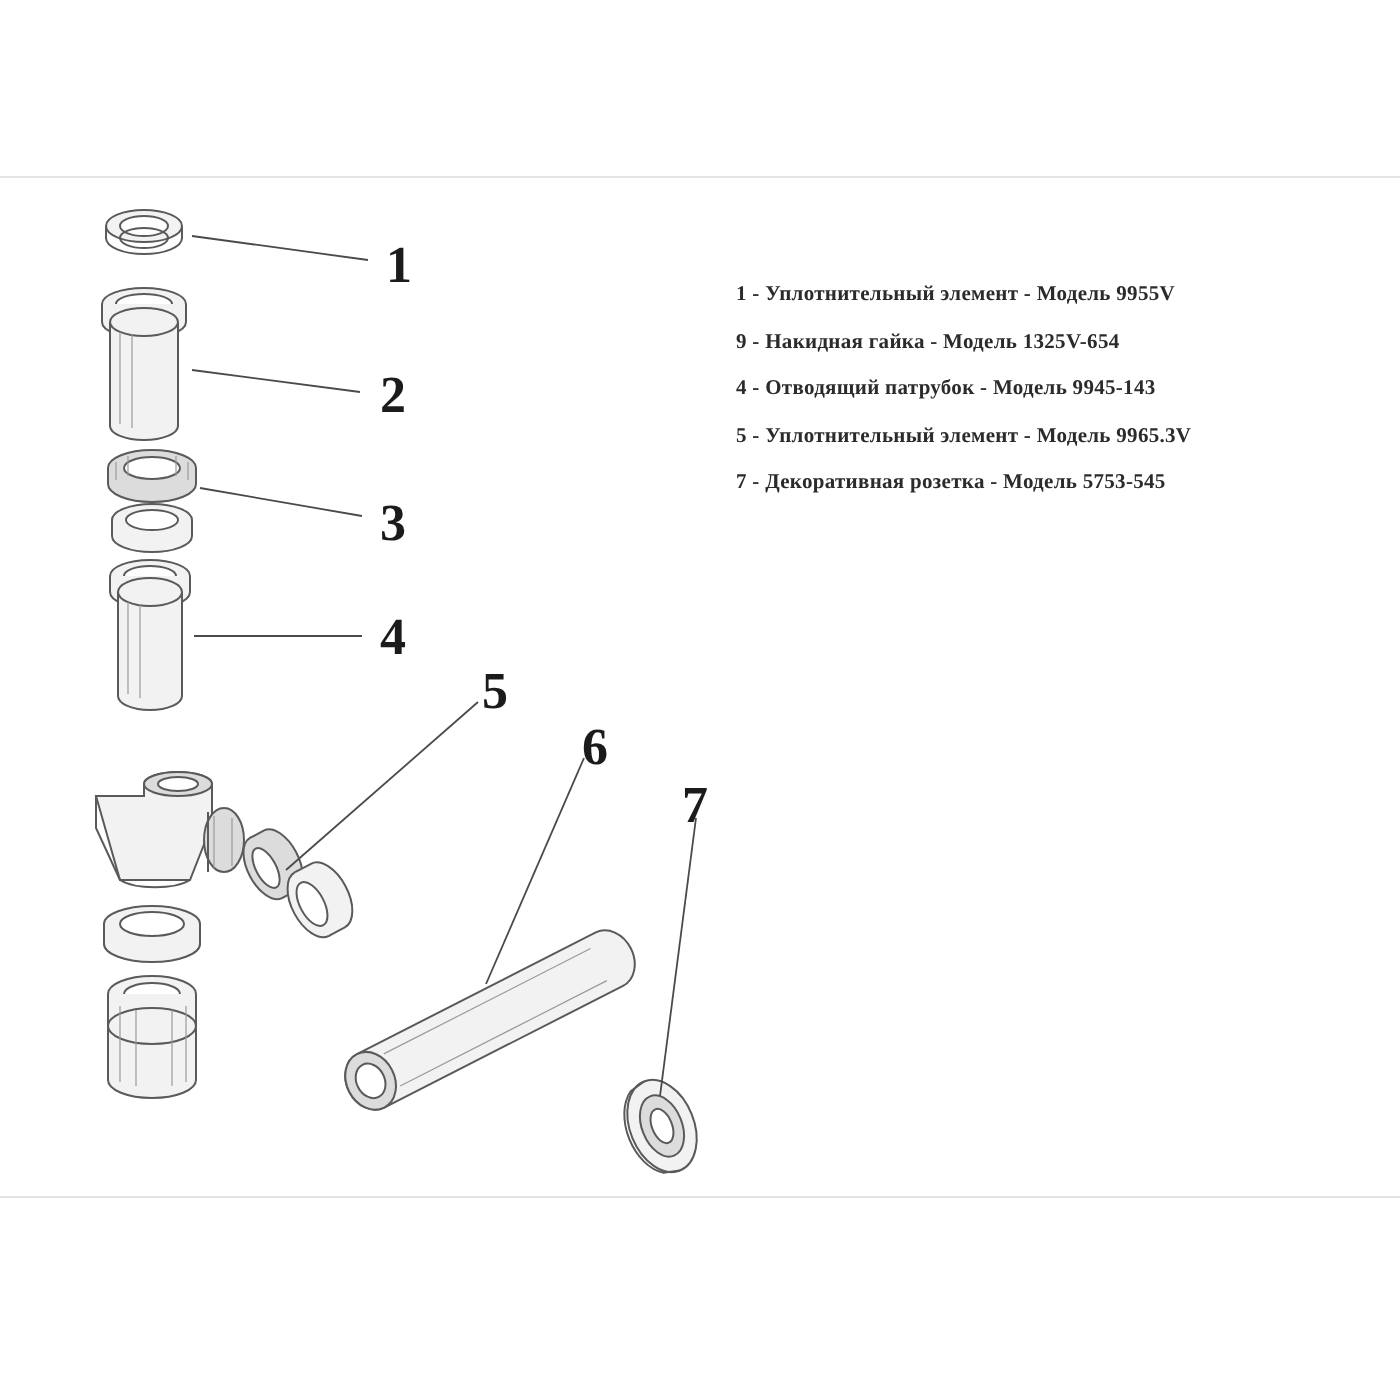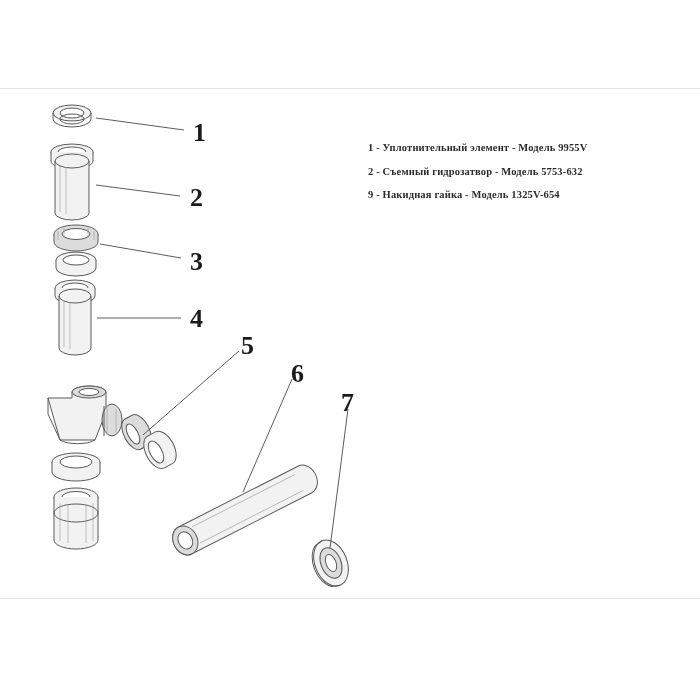--- a/index.html
+++ b/index.html
@@ -201,17 +201,19 @@
   <div class="callout" style="left:193px; top:118px;">1</div>
   <div class="callout" style="left:190px; top:183px;">2</div>
   <div class="callout" style="left:190px; top:247px;">3</div>
   <div class="callout" style="left:190px; top:304px;">4</div>
   <div class="callout" style="left:241px; top:331px;">5</div>
   <div class="callout" style="left:291px; top:359px;">6</div>
   <div class="callout" style="left:341px; top:388px;">7</div>
 
   <div id="legend">
     <div class="legend-row">1 - Уплотнительный элемент - Модель 9955V</div>
-    <div class="legend-row">2 - Съемный гидрозатвор - Модель 5753-632</div>
     <div class="legend-row">9 - Накидная гайка - Модель 1325V-654</div>
+    <div class="legend-row">4 - Отводящий патрубок - Модель 9945-143</div>
+    <div class="legend-row">5 - Уплотнительный элемент - Модель 9965.3V</div>
+    <div class="legend-row">7 - Декоративная розетка - Модель 5753-545</div>
   </div>
 
 </div>
 
 </body></html>

